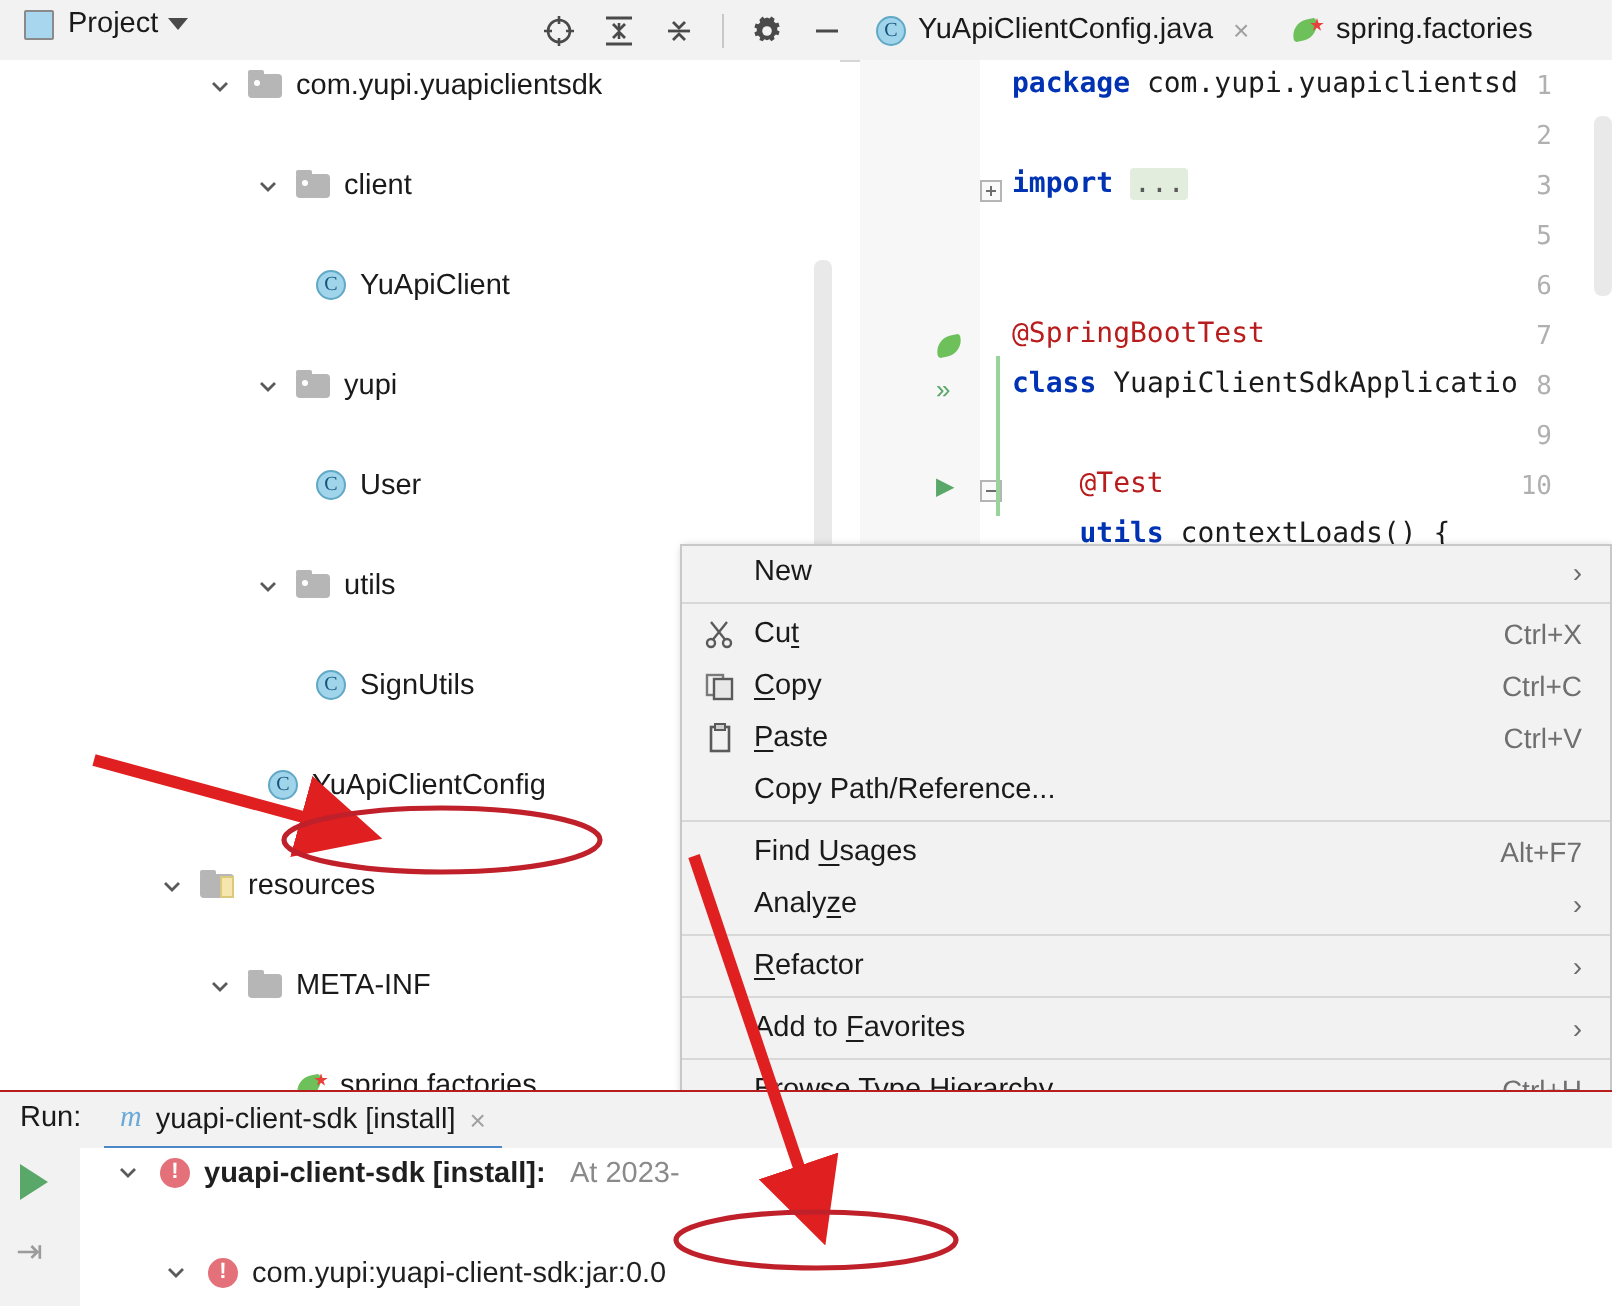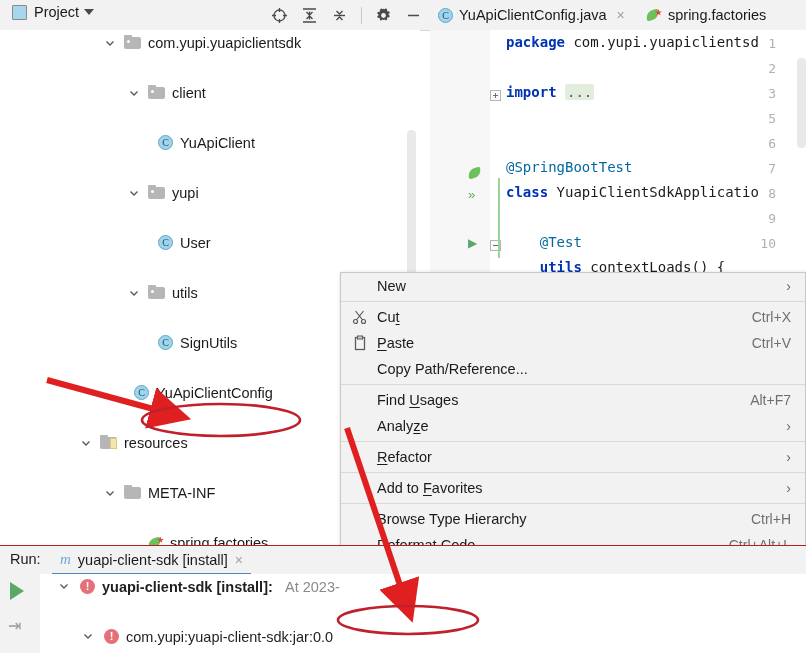--- a/index.html
+++ b/index.html
@@ -50,21 +50,21 @@
   .vscroll{position:absolute;left:407px;top:100px;width:9px;height:330px;background:#e9e9e9;border-radius:4px;}
 
   
   .editor{position:absolute;left:430px;top:30px;width:376px;height:250px;background:#ffffff;overflow:hidden;}
   .gutter{position:absolute;left:0;top:0;width:60px;height:250px;background:#f7f7f7;}
   .lnum{position:absolute;right:30px;font-family:"DejaVu Sans Mono", monospace;font-size:13px;color:#b0b0b0;text-align:right;width:22px;}
   .gmark{position:absolute;left:38px;width:16px;height:16px;}
   .codeline{position:absolute;left:76px;font-family:"DejaVu Sans Mono", monospace;font-size:14px;white-space:pre;}
   .kw{color:#0033b3;font-weight:600;}
   .pl{color:#1b1b1b;}
-  .ann{color:#0369a1;}
+  .ann{color:#b91c1c;}
   .fold-dots{background:#e3eddd;color:#5a5a5a;padding:0 2px;border-radius:2px;}
   .foldbox{position:absolute;left:60px;width:11px;height:11px;border:1px solid #b5b5b5;background:#fafafa;box-sizing:border-box;}
   .foldbox:before{content:"";position:absolute;left:2px;top:4px;width:5px;height:1px;background:#6d6d6d;}
   .foldbox.plus:after{content:"";position:absolute;left:4px;top:2px;width:1px;height:5px;background:#6d6d6d;}
   .codebar{position:absolute;left:68px;top:148px;width:2px;height:80px;background:#9ad49a;}
   .esc{position:absolute;right:0;top:28px;width:9px;height:90px;background:#e9e9e9;border-radius:4px;}
 
   
   .ctx{position:absolute;left:340px;top:272px;width:466px;background:#f2f2f2;border:1px solid #c8c8c8;box-shadow:1px 1px 4px rgba(0,0,0,.22);box-sizing:border-box;}
   .ctx .mi{position:relative;height:26px;display:flex;align-items:center;font-size:14.5px;color:#1a1a1a;padding-left:36px;box-sizing:border-box;}
@@ -306,20 +306,30 @@
             <circle cx="11.5" cy="12.5" r="2" fill="none" stroke="#5a5a5a" stroke-width="1.2"></circle>
             <path d="M4.3 11L11.5 2M10.7 11L3.5 2" stroke="#5a5a5a" stroke-width="1.2"></path>
           </svg>
       </span>
       <span>Cu<span class="mn">t</span></span>
       <span class="sc">Ctrl+X</span>
     </div>
     <div class="mi">
       <span class="mic">
         <svg width="16" height="16" viewBox="0 0 16 16">
+            <rect x="1.5" y="2.5" width="8" height="10" fill="none" stroke="#7a7a7a" stroke-width="1.2"></rect>
+            <rect x="5" y="4.5" width="9" height="10" fill="#e8e8e8" stroke="#5a5a5a" stroke-width="1.2"></rect>
+          </svg>
+      </span>
+      <span><span class="mn">C</span>opy</span>
+      <span class="sc">Ctrl+C</span>
+    </div>
+    <div class="mi">
+      <span class="mic">
+        <svg width="16" height="16" viewBox="0 0 16 16">
             <rect x="3.5" y="2.5" width="9" height="12" fill="none" stroke="#5a5a5a" stroke-width="1.3"></rect>
             <rect x="5.5" y="1" width="5" height="3" fill="#d0d0d0" stroke="#5a5a5a" stroke-width="1"></rect>
           </svg>
       </span>
       <span><span class="mn">P</span>aste</span>
       <span class="sc">Ctrl+V</span>
     </div>
     <div class="mi">
       <span>Copy Path/Reference...</span>
     </div>

